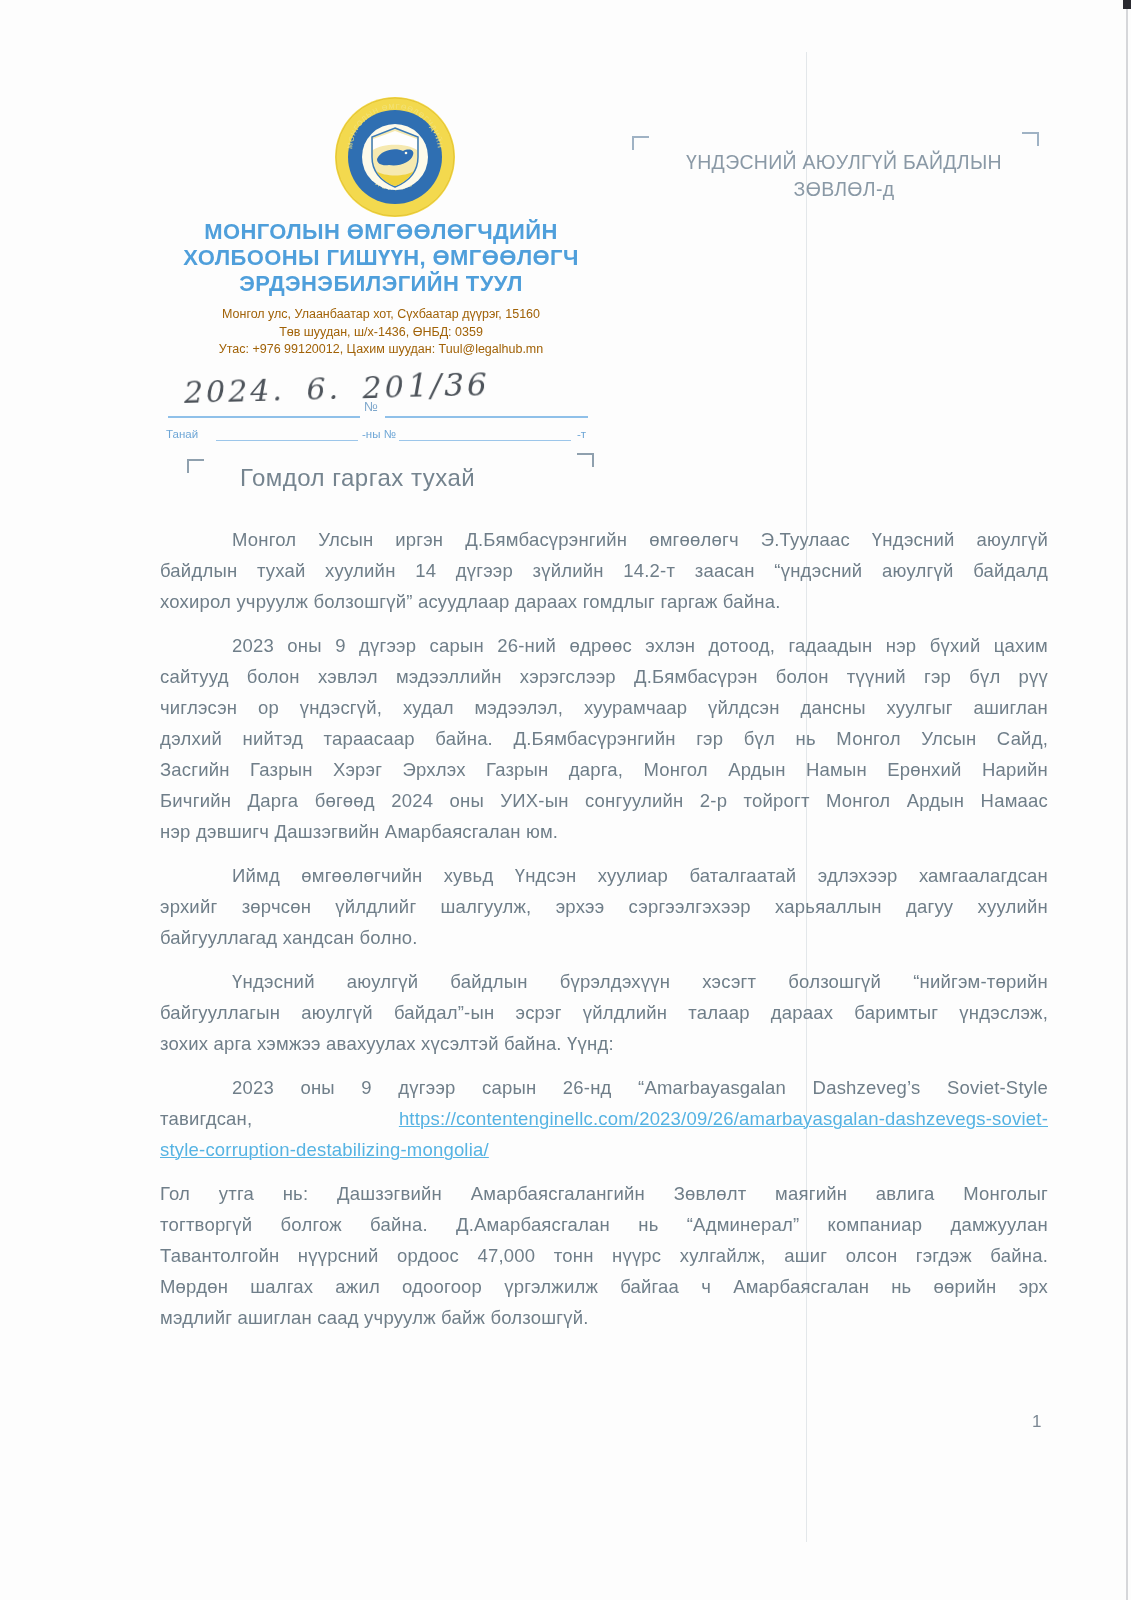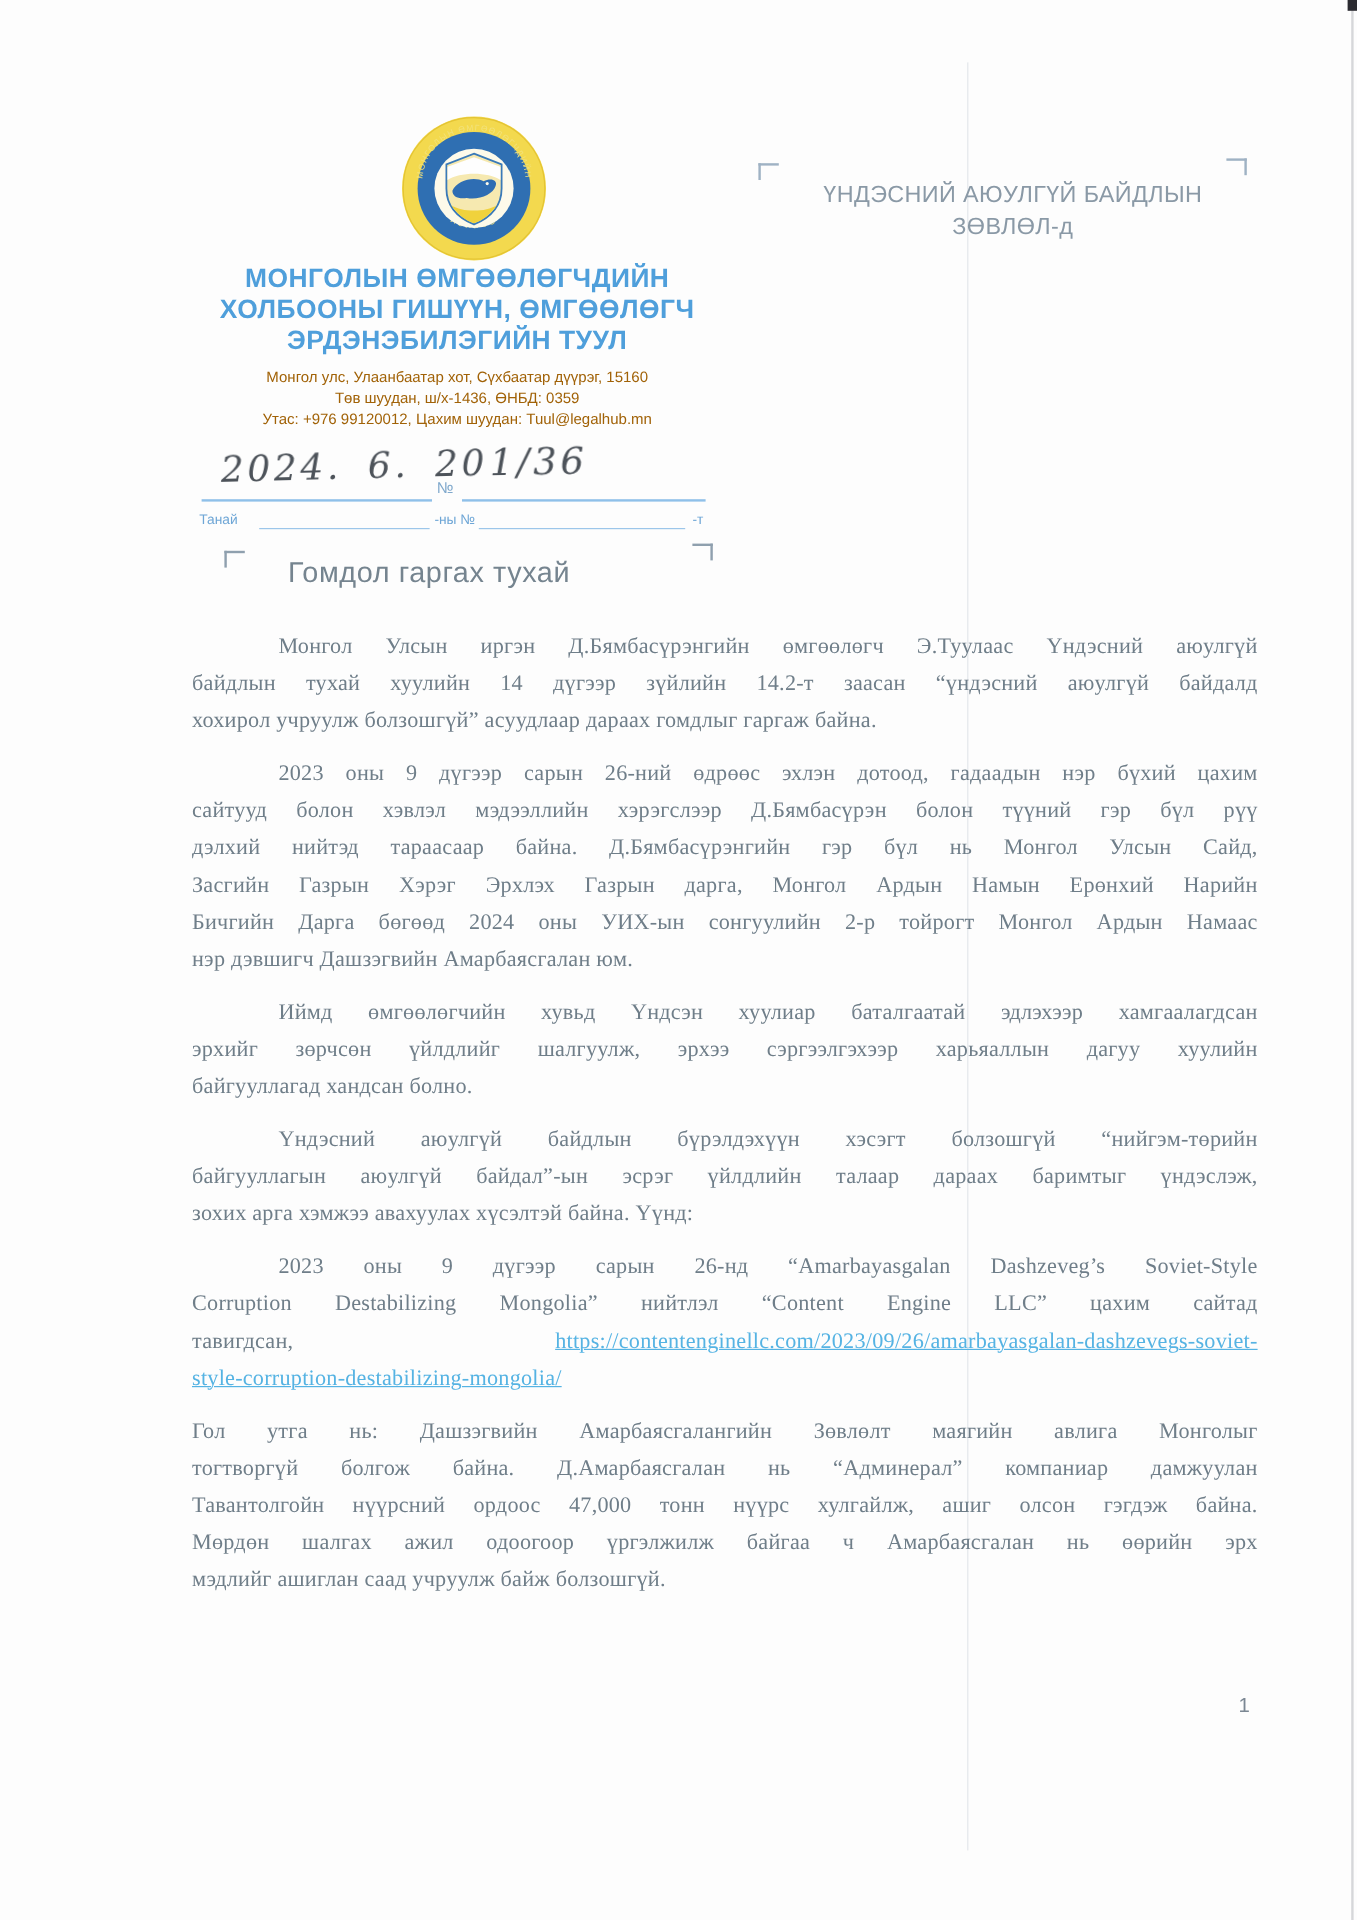--- a/index.html
+++ b/index.html
@@ -62,21 +62,21 @@
     position:absolute;left:240px;top:464px;font-size:24px;color:#75848f;
     letter-spacing:.5px;filter:blur(.3px);
   }
 
   
   .body-text{
     position:absolute;left:160px;top:524px;width:888px;
     font-size:18.5px;color:#6f7e89;letter-spacing:.2px;filter:blur(.25px);
   }
   .para{margin:0 0 13px 0;}
-  .ln{height:31px;line-height:31px;text-align:justify;text-align-last:justify;white-space:normal;font-family:Liberation Serif, serif;}
+  .ln{height:31px;line-height:31px;text-align:justify;text-align-last:justify;white-space:normal;}
   .ln.last{text-align-last:left;}
   .ln.jfirst{padding-left:72px;}
   .doclink{color:#55b3e3;text-decoration:underline;text-decoration-thickness:1px;cursor:pointer;}
 
   .page-number{position:absolute;left:1032px;top:1412px;font-size:17px;color:#7b8793;}
 </style>
 </head>
 <body>
 
 <div id="page">
@@ -145,41 +145,41 @@
 
     <div class="para">
       <div class="ln jfirst">Монгол Улсын иргэн Д.Бямбасүрэнгийн өмгөөлөгч Э.Туулаас Үндэсний аюулгүй</div>
       <div class="ln">байдлын тухай хуулийн 14 дүгээр зүйлийн 14.2-т заасан “үндэсний аюулгүй байдалд</div>
       <div class="ln last">хохирол учруулж болзошгүй” асуудлаар дараах гомдлыг гаргаж байна.</div>
     </div>
 
     <div class="para">
       <div class="ln jfirst">2023 оны 9 дүгээр сарын 26-ний өдрөөс эхлэн дотоод, гадаадын нэр бүхий цахим</div>
       <div class="ln">сайтууд болон хэвлэл мэдээллийн хэрэгслээр Д.Бямбасүрэн болон түүний гэр бүл рүү</div>
+      <div class="ln">чиглэсэн ор үндэсгүй, худал мэдээлэл, хуурамчаар үйлдсэн дансны хуулгыг ашиглан</div>
       <div class="ln">дэлхий нийтэд тараасаар байна. Д.Бямбасүрэнгийн гэр бүл нь Монгол Улсын Сайд,</div>
       <div class="ln">Засгийн Газрын Хэрэг Эрхлэх Газрын дарга, Монгол Ардын Намын Ерөнхий Нарийн</div>
       <div class="ln">Бичгийн Дарга бөгөөд 2024 оны УИХ-ын сонгуулийн 2-р тойрогт Монгол Ардын Намаас</div>
       <div class="ln last">нэр дэвшигч Дашзэгвийн Амарбаясгалан юм.</div>
     </div>
 
     <div class="para">
       <div class="ln jfirst">Иймд өмгөөлөгчийн хувьд Үндсэн хуулиар баталгаатай эдлэхээр хамгаалагдсан</div>
       <div class="ln">эрхийг зөрчсөн үйлдлийг шалгуулж,  эрхээ сэргээлгэхээр харьяаллын дагуу хуулийн</div>
       <div class="ln last">байгууллагад хандсан болно.</div>
     </div>
 
     <div class="para">
       <div class="ln jfirst">Үндэсний аюулгүй байдлын бүрэлдэхүүн хэсэгт болзошгүй “нийгэм-төрийн</div>
       <div class="ln">байгууллагын аюулгүй байдал”-ын эсрэг үйлдлийн талаар дараах баримтыг үндэслэж,</div>
       <div class="ln last">зохих арга хэмжээ авахуулах хүсэлтэй байна. Үүнд:</div>
     </div>
 
     <div class="para">
       <div class="ln jfirst">2023 оны 9 дүгээр сарын 26-нд “Amarbayasgalan Dashzeveg’s Soviet-Style</div>
-      <div class="ln">Corruption Destabilizing Mongolia” нийтлэл “Content Engine LLC” цахим сайтад</div>
       <div class="ln">
         <span>тавигдсан,</span>
         <span class="doclink">https://contentenginellc.com/2023/09/26/amarbayasgalan-dashzevegs-soviet-</span>
       </div>
       <div class="ln last">
         <span class="doclink">style-corruption-destabilizing-mongolia/</span>
       </div>
     </div>
 
     <div class="para">

